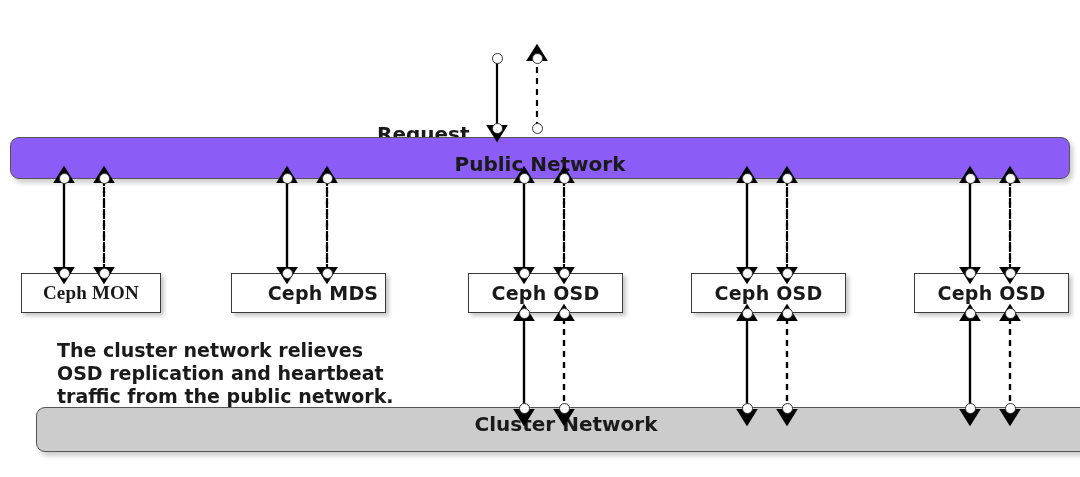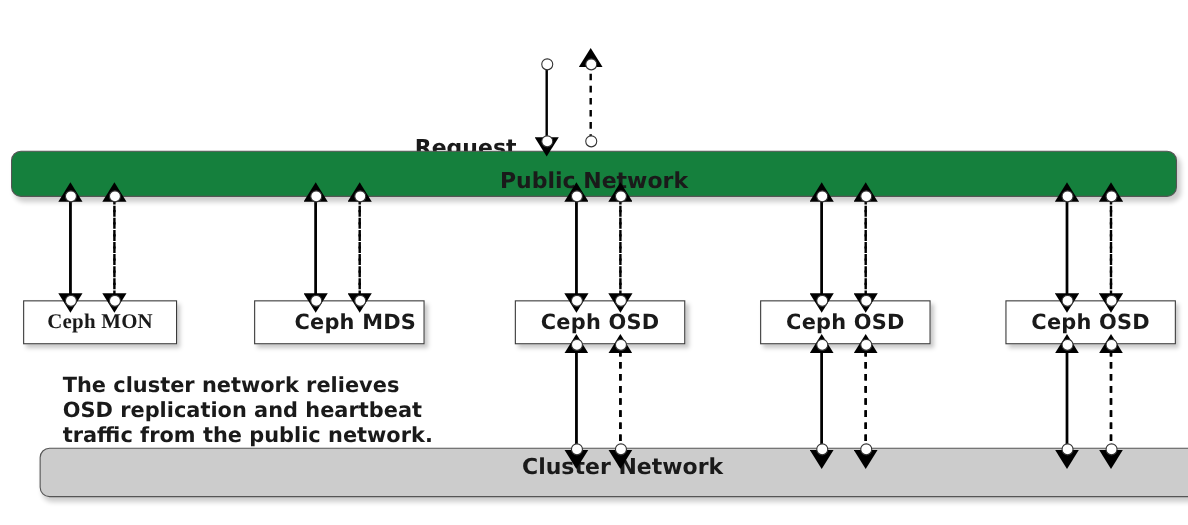--- a/index.html
+++ b/index.html
@@ -41,21 +41,21 @@
     border: 1.8px solid #555555;
     border-radius: 9px;
     box-shadow: 3px 4px 5px rgba(0,0,0,0.20);
     display: flex;
     align-items: center;
     justify-content: center;
     font-weight: bold;
     font-size: 20px;
     color: #1a1a1a;
   }
-  .net-bar.public  { background: #15803d; align-items: flex-end; padding-bottom: 2px; }
+  .net-bar.public  { background: #8b5cf6; align-items: flex-end; padding-bottom: 2px; }
   .net-bar.cluster { background: #cccccc; align-items: flex-start; padding-top: 4px; }
 
   
   .dot {
     position: absolute;
     width: 11px;
     height: 11px;
     box-sizing: border-box;
     border: 1.8px solid #333333;
     border-radius: 50%;

